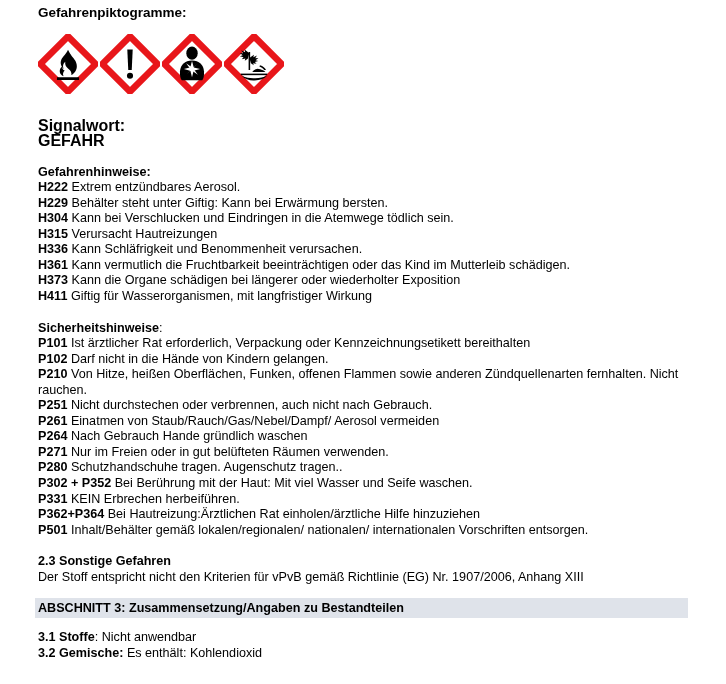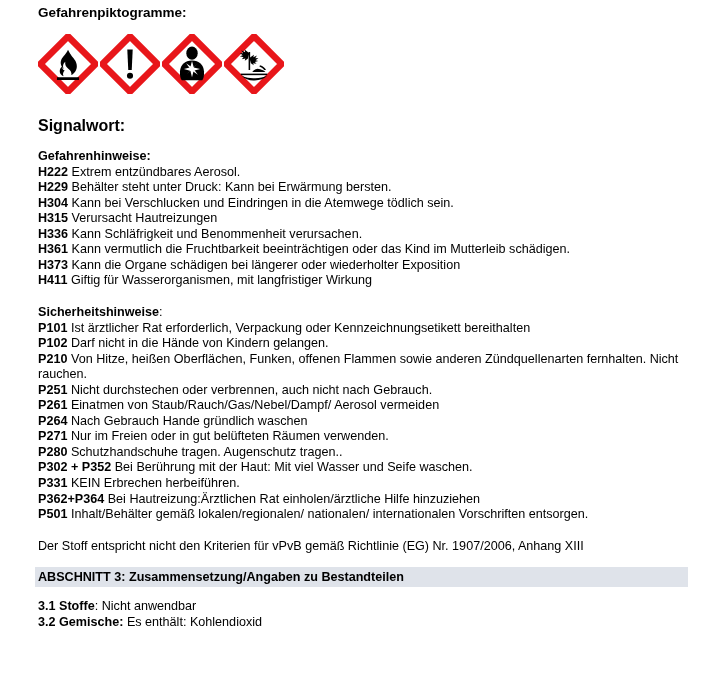--- a/index.html
+++ b/index.html
@@ -143,27 +143,28 @@
                      l4.3 1.5 l-5.6 1.5 l2.8 3 l-5.6 -1 l1 3.4 l-4.7 -3.2 z"></path>
             <path d="M60 52 c5 1.5 8.6 4.6 10 8 l-3 0 c-1.6 -2.6 -4.4 -4.8 -8 -6 z"></path>
             <path d="M56 58 c6 0.6 10.6 2.6 13 5.4 l-22 0 c2 -3 5 -4.8 9 -5.4 z"></path>
           </g>
         </svg>
       </div>
     </div>
 
     <div class="gap-sig"></div>
     <div class="sigword">Signalwort:</div>
+    <div class="sigword">GEFAHR</div>
 
     <div class="gap-haz"></div>
     <div class="block">
       <div class="lbl">Gefahrenhinweise:</div>
       <div id="hazard-list">
           <div class="ln"><span class="code">H222</span><span> Extrem entzündbares Aerosol.</span></div>
-          <div class="ln"><span class="code">H229</span><span> Behälter steht unter Druck: Kann bei Erwärmung bersten.</span></div>
+          <div class="ln"><span class="code">H229</span><span> Behälter steht unter Giftig: Kann bei Erwärmung bersten.</span></div>
           <div class="ln"><span class="code">H304</span><span> Kann bei Verschlucken und Eindringen in die Atemwege tödlich sein.</span></div>
           <div class="ln"><span class="code">H315</span><span> Verursacht Hautreizungen</span></div>
           <div class="ln"><span class="code">H336</span><span> Kann Schläfrigkeit und Benommenheit verursachen.</span></div>
           <div class="ln"><span class="code">H361</span><span> Kann vermutlich die Fruchtbarkeit beeinträchtigen oder das Kind im Mutterleib schädigen.</span></div>
           <div class="ln"><span class="code">H373</span><span> Kann die Organe schädigen bei längerer oder wiederholter Exposition</span></div>
           <div class="ln"><span class="code">H411</span><span> Giftig für Wasserorganismen, mit langfristiger Wirkung</span></div>
         </div>
     </div>
 
     <div class="gap-prec"></div>
@@ -182,20 +183,21 @@
           <div class="ln"><span class="code">P280</span><span> Schutzhandschuhe tragen. Augenschutz tragen..</span></div>
           <div class="ln"><span class="code">P302 + P352</span><span> Bei Berührung mit der Haut: Mit viel Wasser und Seife waschen.</span></div>
           <div class="ln"><span class="code">P331</span><span> KEIN Erbrechen herbeiführen.</span></div>
           <div class="ln"><span class="code">P362+P364</span><span> Bei Hautreizung:Ärztlichen Rat einholen/ärztliche Hilfe hinzuziehen</span></div>
           <div class="ln"><span class="code">P501</span><span> Inhalt/Behälter gemäß lokalen/regionalen/ nationalen/ internationalen Vorschriften entsorgen.</span></div>
         </div>
     </div>
 
     <div class="gap-sonst"></div>
     <div class="block">
+      <div class="lbl">2.3 Sonstige Gefahren</div>
       <div>Der Stoff entspricht nicht den Kriterien für vPvB gemäß Richtlinie (EG) Nr. 1907/2006, Anhang XIII</div>
     </div>
 
     <div class="gap-abschnitt"></div>
     <div class="bar">ABSCHNITT 3: Zusammensetzung/Angaben zu Bestandteilen</div>
 
     <div class="block after-bar">
       <div id="composition-list">
           <div><span class="lbl">3.1 Stoffe</span><span>: Nicht anwendbar</span></div>
           <div><span class="lbl">3.2 Gemische:</span><span> Es enthält:  Kohlendioxid</span></div>

